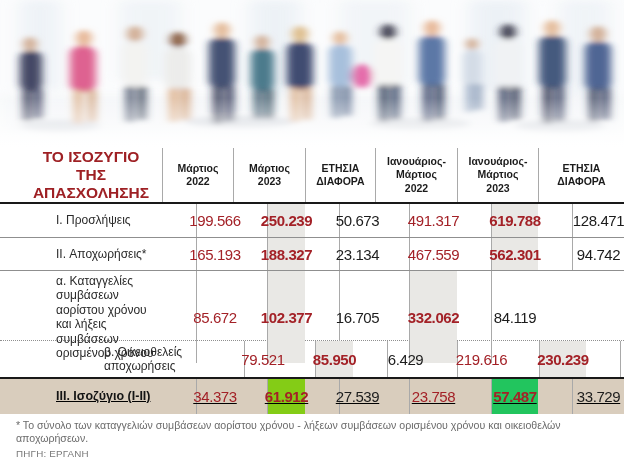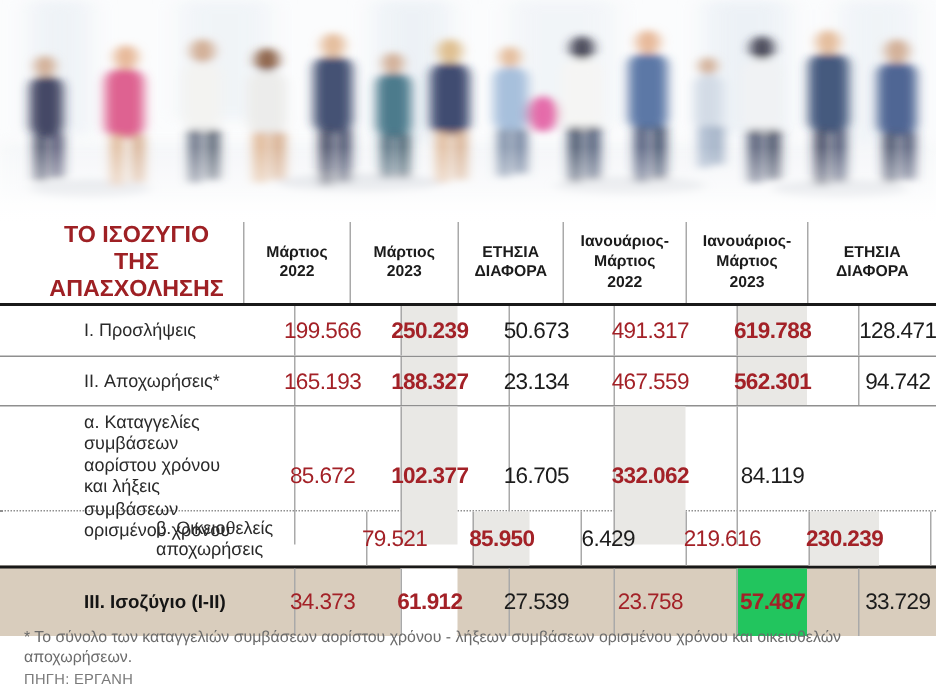--- a/index.html
+++ b/index.html
@@ -15,30 +15,30 @@
   .cell.vline{border-left:1px solid #a9a9a9;}
   .r-head{height:54px;}
   .r-head .cell{font-size:10.5px;font-weight:bold;color:#1b1b1b;text-align:center;
                 white-space:pre-line;line-height:1.25;}
   .title-cell{justify-content:flex-start!important;padding-left:20px;font-size:15.5px!important;
               font-weight:bold;color:#9e2024!important;line-height:1.15!important;text-align:center;}
   .r-i{height:35px;}
   .r-ii{height:33px;border-top:1px solid #8f8f8f;}
   .r-a{height:70px;border-top:1px solid #8f8f8f;}
   .r-b{height:37px;border-top:1px dotted #8f8f8f;padding-left:48px;}
-  .r-tot{height:47px;border-top:2px solid #191919;background:#d9cdbd;}
+  .r-tot{height:37px;border-top:2px solid #191919;background:#d9cdbd;text-decoration:underline;}
   .r-i{border-top:2px solid #191919;}
   .lbl{justify-content:flex-start!important;padding:3px 6px 3px 8px;font-size:12px;color:#2a2a2a;
        line-height:1.2;text-align:left;margin-left:48px;}
   .num{font-size:15px;letter-spacing:-0.4px;color:#1c1c1c;margin-left:34px;}
   .red{color:#a32127;}
   .b{font-weight:bold;}
   .hl{background:#e9e8e5;}
   .r-tot .lbl{font-weight:bold;font-size:12.5px;color:#141414;}
-  .r-tot .hl-a{background:#ffffff;}
+  .r-tot .hl-a{background:#84cc16;}
   .r-tot .hl-b{background:#22c55e;text-align:center;}
   
   .footer{position:absolute;left:10px;top:414px;width:624px;padding:0;}
   .footnote{margin:5px 6px 0 6px;font-size:10.6px;color:#6b6b6b;line-height:1.25;}
   .source{margin:3px 6px 0 6px;font-size:9.8px;color:#7a7a7a;letter-spacing:.2px;}
 </style>
 </head>
 <body>
 
 <div id="stage">

